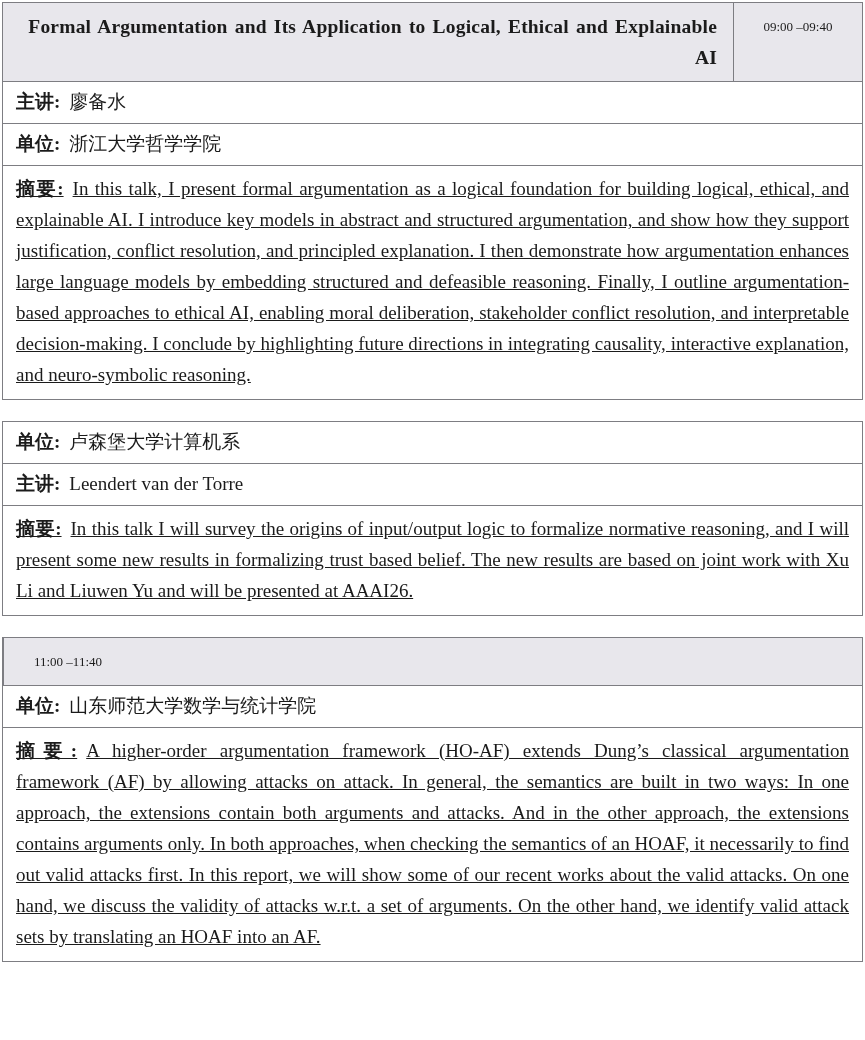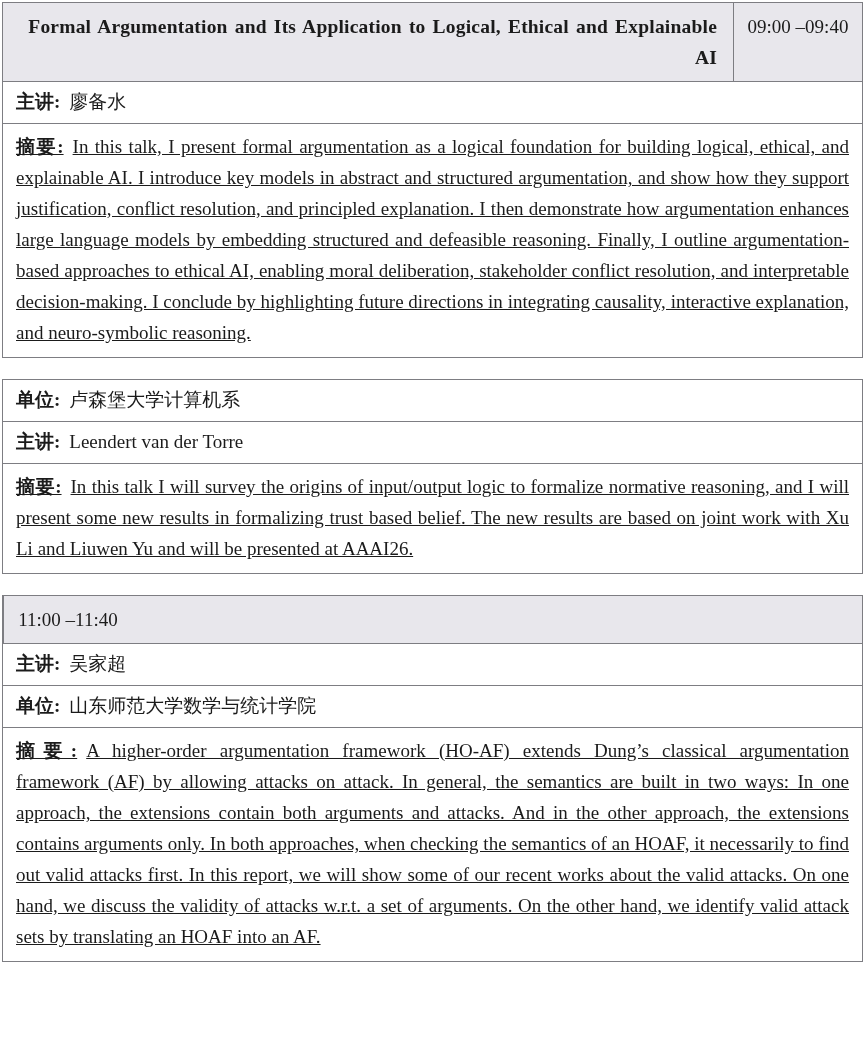--- a/index.html
+++ b/index.html
@@ -35,21 +35,21 @@
     line-height: 31px;
     word-spacing: 2px;
     letter-spacing: 0.2px;
     text-align: right;
   }
   .time-cell {
     width: 129px;
     border-left: 1px solid #7d7d82;
     text-align: center;
     padding: 8px 4px;
-    font-size: 19px;
+    font-size: 13px;
     line-height: 31px;
     white-space: nowrap;
   }
   .info-row {
     border-bottom: 1px solid #7d7d82;
     padding: 5px 13px 6px 13px;
     font-size: 19px;
     line-height: 30px;
   }
   .info-row:last-child { border-bottom: none; text-decoration: underline; }
@@ -72,20 +72,23 @@
 <div class="doc">
 
   <div class="session-table">
     <div class="header-row">
       <div class="title-cell">Formal Argumentation and Its Application to Logical, Ethical and Explainable AI</div>
       <div class="time-cell">09:00 –09:40</div>
     </div>
     <div class="info-row">
       <span class="row-label">主讲:</span><span>廖备水</span>
     </div>
+    <div class="info-row">
+      <span class="row-label">单位:</span><span>浙江大学哲学学院</span>
+    </div>
     <div class="info-row abstract-row">
       <span class="row-label">摘要:</span><span class="abstract-text">In this talk, I present formal argumentation as a logical foundation for building logical, ethical, and explainable AI. I introduce key models in abstract and structured argumentation, and show how they support justification, conflict resolution, and principled explanation. I then demonstrate how argumentation enhances large language models by embedding structured and defeasible reasoning. Finally, I outline argumentation-based approaches to ethical AI, enabling moral deliberation, stakeholder conflict resolution, and interpretable decision-making. I conclude by highlighting future directions in integrating causality, interactive explanation, and neuro-symbolic reasoning.</span>
     </div>
   </div>
 
   <div class="session-table">
     <div class="info-row">
       <span class="row-label">单位:</span><span>卢森堡大学计算机系</span>
     </div>
     <div class="info-row">
@@ -94,23 +97,20 @@
     <div class="info-row abstract-row">
       <span class="row-label">摘要:</span><span class="abstract-text">In this talk I will survey the origins of input/output logic to formalize normative reasoning, and I will present some new results in formalizing trust based belief. The new results are based on joint work with Xu Li and Liuwen Yu and will be presented at AAAI26.</span>
     </div>
   </div>
 
   <div class="session-table">
     <div class="header-row">
       <div class="time-cell">11:00 –11:40</div>
     </div>
     <div class="info-row">
-      <span class="row-label">主讲:</span><span>吴家超</span>
-    </div>
-    <div class="info-row">
       <span class="row-label">单位:</span><span>山东师范大学数学与统计学院</span>
     </div>
     <div class="info-row abstract-row">
       <span class="row-label">摘要:</span><span class="abstract-text">A higher-order argumentation framework (HO-AF) extends Dung’s classical argumentation framework (AF) by allowing attacks on attack. In general, the semantics are built in two ways: In one approach, the extensions contain both arguments and attacks. And in the other approach, the extensions contains arguments only. In both approaches, when checking the semantics of an HOAF, it necessarily to find out valid attacks first. In this report, we will show some of our recent works about the valid attacks. On one hand, we discuss the validity of attacks w.r.t. a set of arguments. On the other hand, we identify valid attack sets by translating an HOAF into an AF.</span>
     </div>
   </div>
 
 </div>
 
 </body></html>

